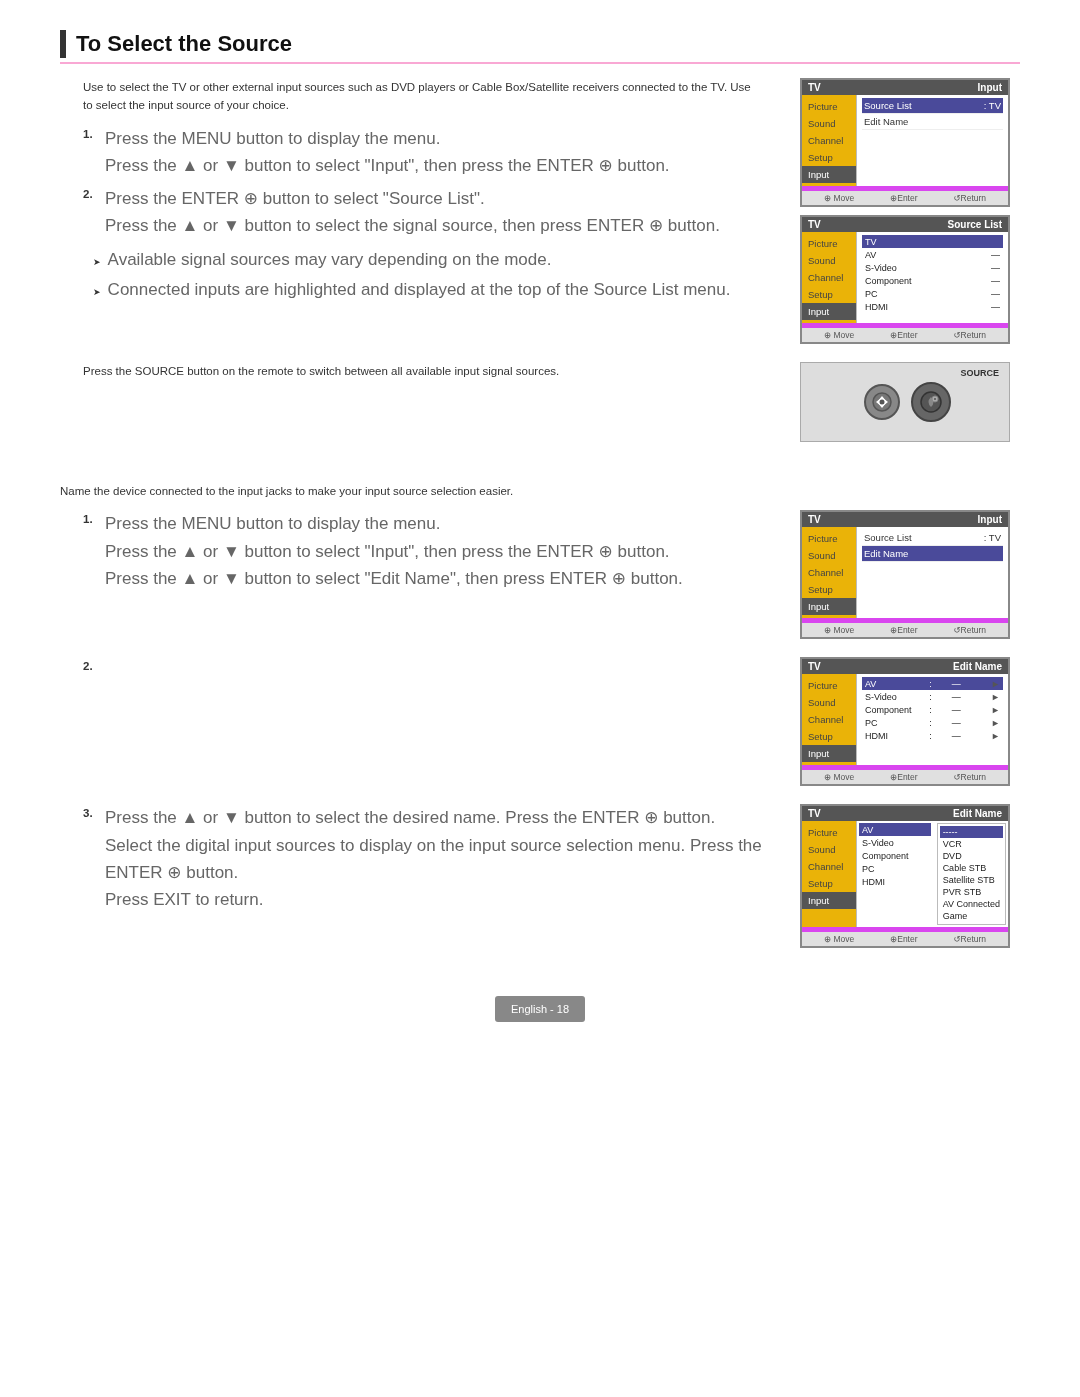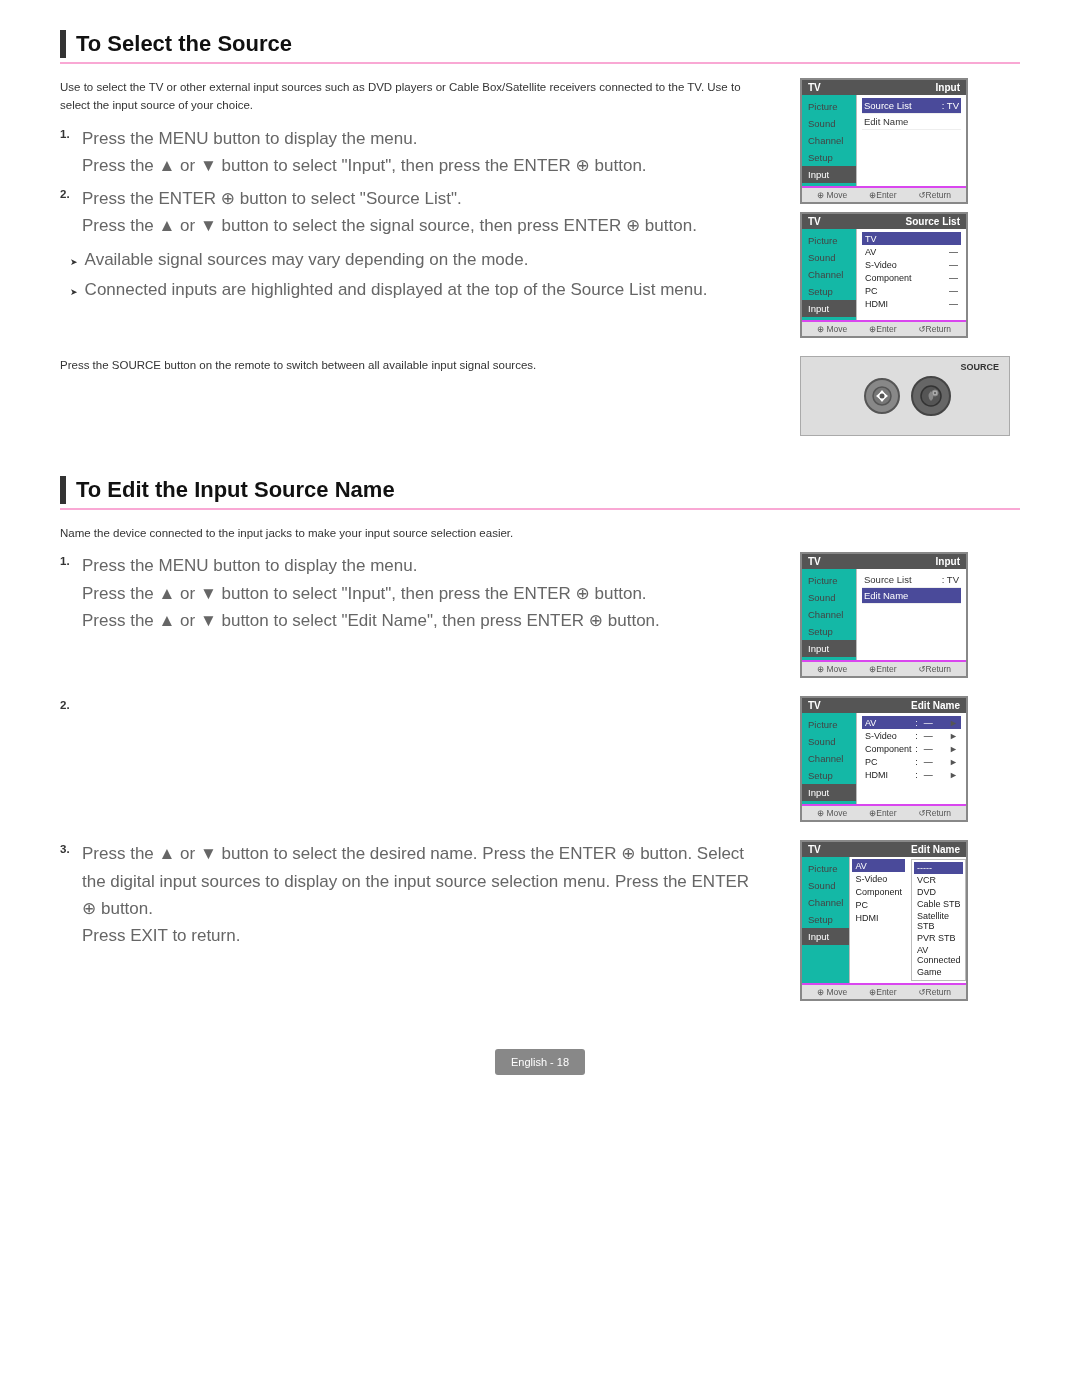--- a/index.html
+++ b/index.html
@@ -36,57 +36,58 @@
 
     
     .section {
       margin-bottom: 40px;
     }
 
     .content-row {
       display: flex;
       gap: 38px;
       margin-bottom: 10px;
+      margin-left: 23px;
     }
 
     .text-col {
       flex: 1;
       font-size: 11.5px;
       line-height: 1.6;
       color: #333;
     }
 
     .ui-col {
       width: 220px;
       flex-shrink: 0;
     }
 
     
     .tv-screen {
       border: 2px solid #888;
       background: #fff;
       font-size: 10px;
-      width: 168px;
+      width: 210px;
       margin-bottom: 8px;
     }
     .tv-header {
       background: #555;
       color: #fff;
       display: flex;
       justify-content: space-between;
       padding: 2px 6px;
       font-size: 10px;
       font-weight: bold;
     }
     .tv-body {
       display: flex;
     }
     .tv-menu {
       width: 55px;
-      background: #14b8a6;
+      background: #eab308;
       padding: 3px 0;
       border-right: 1px solid #bbb;
     }
     .tv-menu-item {
       padding: 3px 6px;
       font-size: 9.5px;
       color: #444;
       cursor: pointer;
     }
     .tv-menu-item.active {
@@ -109,21 +110,21 @@
       background: #4a4a9a;
       color: #fff;
     }
     .tv-footer {
       background: #e0e0e0;
       display: flex;
       justify-content: space-around;
       padding: 2px 4px;
       font-size: 8.5px;
       color: #555;
-      border-top: 2px solid #d946ef;
+      border-top: 5px solid #d946ef;
     }
 
     
     .source-list-row {
       display: flex;
       justify-content: space-between;
       padding: 1.5px 3px;
       font-size: 9px;
     }
     .source-list-row.hl {
@@ -418,24 +419,20 @@
                 <path d="M14 8 L16 8 M15 7 L15 9" stroke="#555" stroke-width="1"></path>
               </svg>
           </div>
         </div>
       </div>
     </div>
   </div>
 </div>
 
 <div class="section">
-  <div class="section-header">
-    <div class="section-header-bar"></div>
-    <span class="section-title">To Edit the Input Source Name</span>
-  </div>
 
   <p class="body-text blurred-text">
     Name the device connected to the input jacks to make your input source selection easier.
   </p>
 
   <div class="content-row">
     <div class="text-col">
       <div class="numbered-item">
         <span class="num">1.</span>
         <div>

